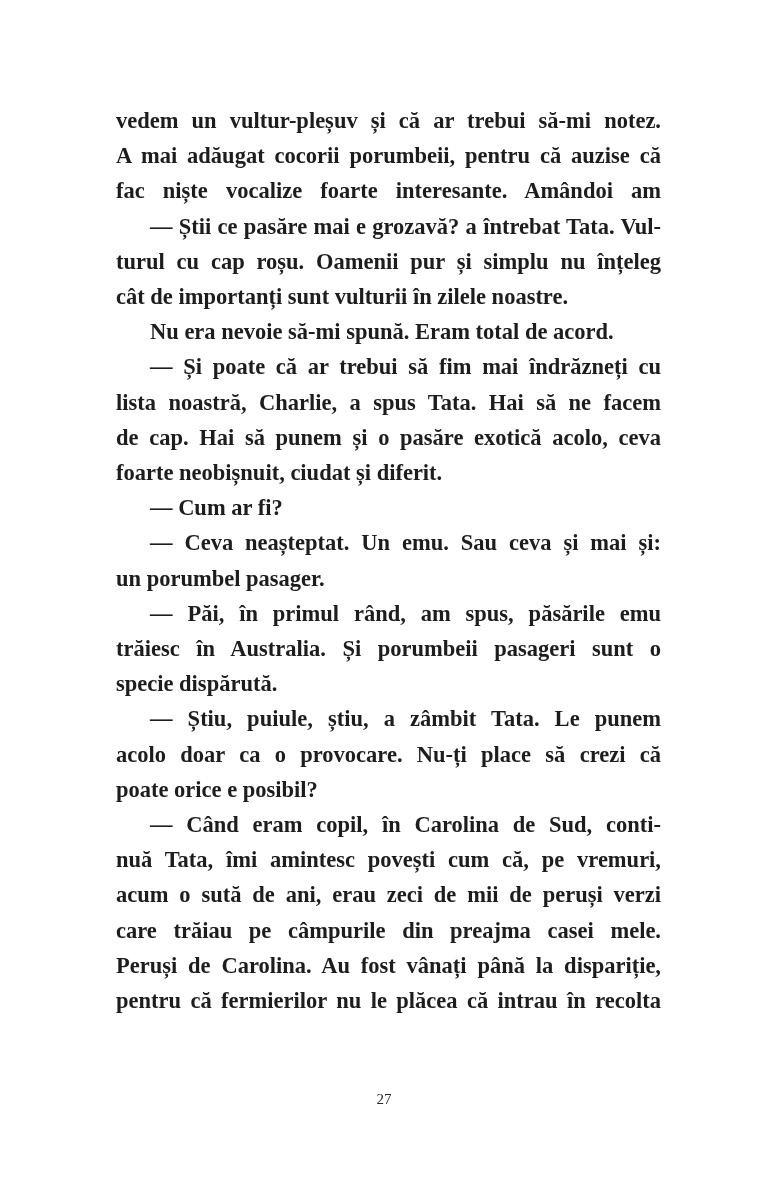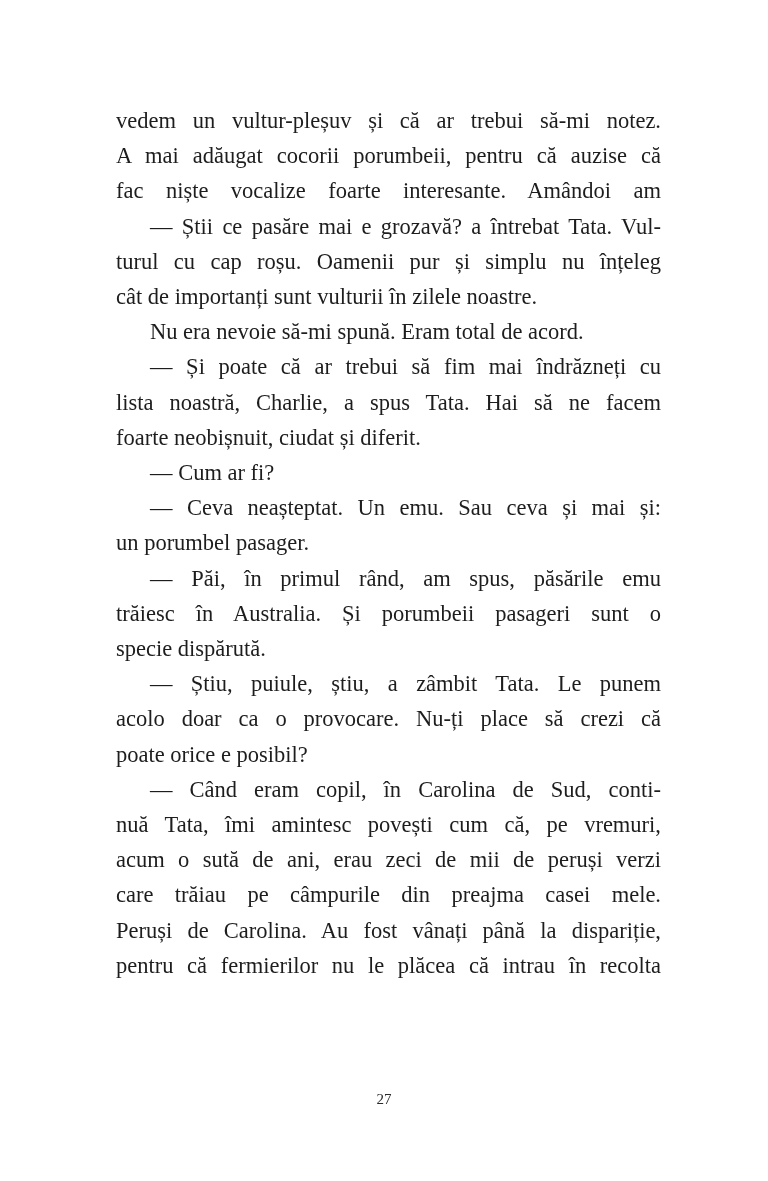--- a/index.html
+++ b/index.html
@@ -28,20 +28,21 @@
     font-size: 22.5px;
     line-height: 35.2px;
     -webkit-font-smoothing: antialiased;
   }
   .paragraph {
     margin: 0;
   }
   .line {
     width: 100%;
     text-align: left;
+    font-weight: bold;
   }
   .line.justify {
     text-align: justify;
     text-align-last: justify;
   }
   .line.indent {
     padding-left: 34px;
     box-sizing: border-box;
   }
   .page-number {
@@ -69,20 +70,21 @@
         <div class="line justify indent">— Știi ce pasăre mai e grozavă? a întrebat Tata. Vul-</div>
         <div class="line justify">turul cu cap roșu. Oamenii pur și simplu nu înțeleg</div>
         <div class="line">cât de importanți sunt vulturii în zilele noastre.</div>
       </div>
       <div class="paragraph">
         <div class="line indent">Nu era nevoie să-mi spună. Eram total de acord.</div>
       </div>
       <div class="paragraph">
         <div class="line justify indent">— Și poate că ar trebui să fim mai îndrăzneți cu</div>
         <div class="line justify">lista noastră, Charlie, a spus Tata. Hai să ne facem</div>
+        <div class="line justify">de cap. Hai să punem și o pasăre exotică acolo, ceva</div>
         <div class="line">foarte neobișnuit, ciudat și diferit.</div>
       </div>
       <div class="paragraph">
         <div class="line indent">— Cum ar fi?</div>
       </div>
       <div class="paragraph">
         <div class="line justify indent">— Ceva neașteptat. Un emu. Sau ceva și mai și:</div>
         <div class="line">un porumbel pasager.</div>
       </div>
       <div class="paragraph">

